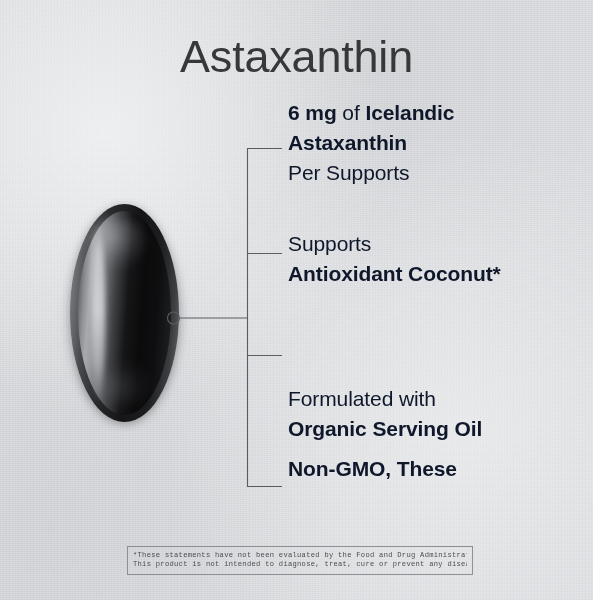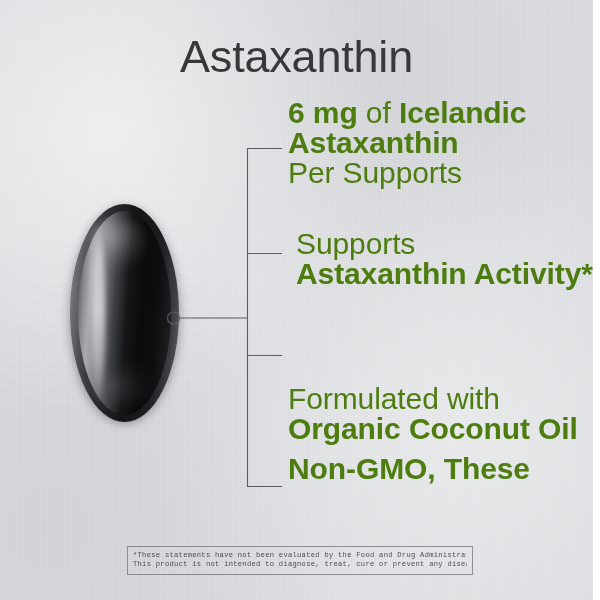--- a/index.html
+++ b/index.html
@@ -153,31 +153,31 @@
   #leader-svg line, #leader-svg path, #leader-svg circle {
     stroke: #5b5d60;
     fill: none;
   }
 
   
   .benefit {
     position: absolute;
     left: 288px;
     width: 300px;
-    color: #4d7c0f;
-    font-size: 30px;
+    color: #0f172a;
+    font-size: 21px;
     line-height: 30px;
     font-weight: 400;
     letter-spacing: -0.1px;
   }
   .benefit .b {
     font-weight: 700;
   }
   #benefit-0 { top: 98px; }
-  #benefit-1 { top: 229px; margin-left: 8px; }
+  #benefit-1 { top: 229px; }
   #benefit-2 { top: 344px; margin-top: 40px; }
   #benefit-3 { top: 454px; }
 
   
   #disclaimer {
     position: absolute;
     left: 127px;
     top: 546px;
     width: 346px;
     box-sizing: border-box;
@@ -220,25 +220,25 @@
     <line x1="247" y1="486.5" x2="282" y2="486.5" stroke-width="1.1"></line>
   </svg>
 
   <div class="benefit" id="benefit-0">
       <div><span class="b">6 mg </span><span>of </span><span class="b">Icelandic</span></div>
       <div><span class="b">Astaxanthin</span></div>
       <div><span>Per Supports</span></div>
     </div>
   <div class="benefit" id="benefit-1">
       <div><span>Supports</span></div>
-      <div><span class="b">Astaxanthin Activity*</span></div>
+      <div><span class="b">Antioxidant Coconut*</span></div>
     </div>
   <div class="benefit" id="benefit-2">
       <div><span>Formulated with</span></div>
-      <div><span class="b">Organic Coconut Oil</span></div>
+      <div><span class="b">Organic Serving Oil</span></div>
     </div>
   <div class="benefit" id="benefit-3">
       <div><span class="b">Non-GMO, These</span></div>
     </div>
 
   <div id="disclaimer">
     <div>*These statements have not been evaluated by the Food and Drug Administration.</div>
     <div>This product is not intended to diagnose, treat, cure or prevent any disease.</div>
   </div>
 

